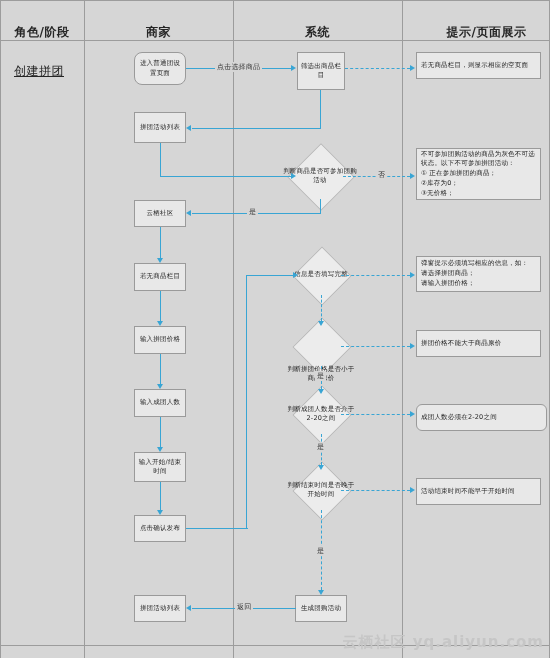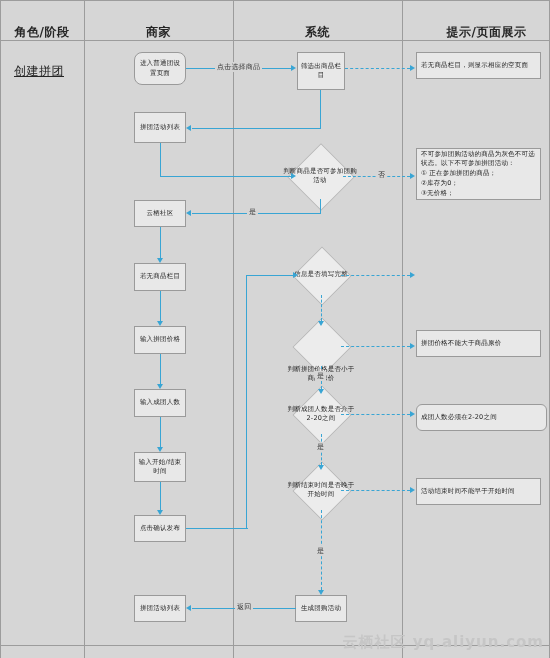--- a/index.html
+++ b/index.html
@@ -150,20 +150,23 @@
   <div class="diamond" style="left:301px;top:470px;width:40px;height:40px;"></div>
   <div class="diamond-text" style="left:287px;top:476px;width:68px;height:28px;">判断结束时间是否晚于开始时间</div>
 
   <div class="node note" style="left:416px;top:52px;width:125px;height:27px;">若无商品栏目，则显示相应的空页面</div>
 
   <div class="node note" style="left:416px;top:148px;width:125px;height:52px;white-space:pre-line;">不可参加团购活动的商品为灰色不可选状态。以下不可参加拼团活动：
 ① 正在参加拼团的商品；
 ②库存为0；
 ③无价格；</div>
 
+  <div class="node note" style="left:416px;top:256px;width:125px;height:36px;white-space:pre-line;">弹窗提示必须填写相应的信息，如：
+请选择拼团商品；
+请输入拼团价格；</div>
 
   <div class="node note" style="left:416px;top:330px;width:125px;height:27px;">拼团价格不能大于商品原价</div>
 
   <div class="node note" style="left:416px;top:404px;width:131px;height:27px;border-radius:6px;">成团人数必须在2-20之间</div>
 
   <div class="node note" style="left:416px;top:478px;width:125px;height:27px;">活动结束时间不能早于开始时间</div>
 
   <div class="cx" style="left:186px;top:68px;width:105px;"></div>
   <div class="arr r" style="left:291px;top:64.5px;"></div>
   <div class="elabel" style="left:215px;top:62px;">点击选择商品</div>

